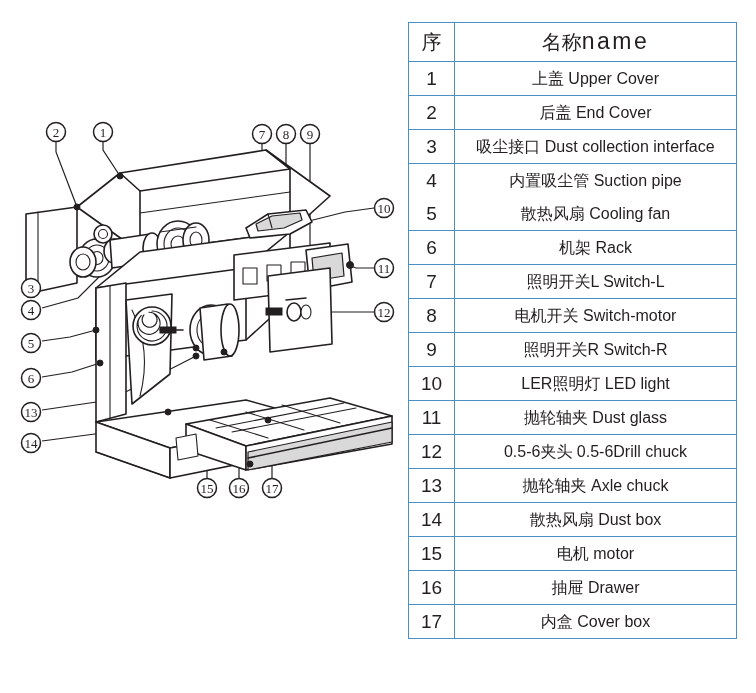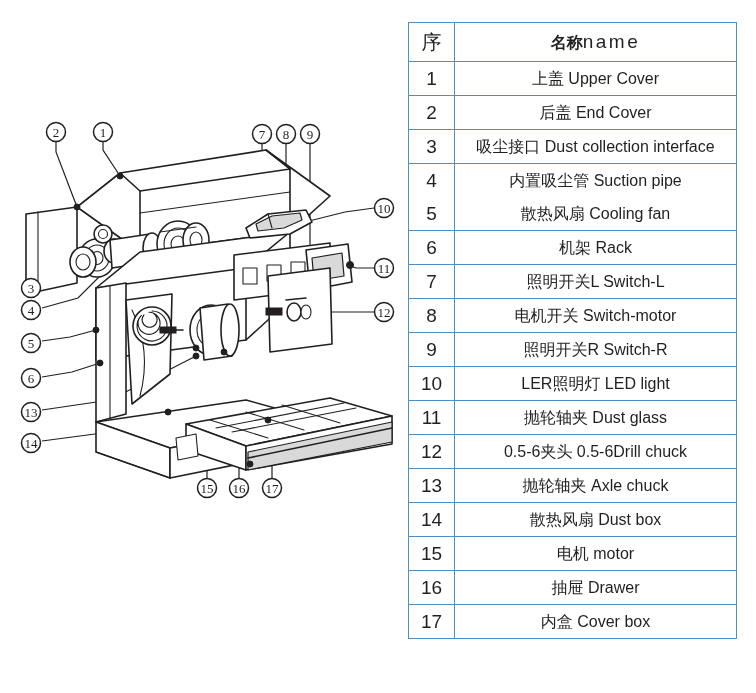--- a/index.html
+++ b/index.html
@@ -59,22 +59,22 @@
     color: #231f20;
     font-weight: normal;
   }
   table.parts thead th {
     height: 38px;
     font-size: 19px;
   }
   table.parts thead th.hdr-idx {
     font-size: 20px;
   }
-  .hdr-name-cn { font-size: 16px; font-weight: bold; }
-  .hdr-name-en { font-size: 19px; letter-spacing: 2.5px; }
+  .hdr-name-cn { font-size: 20px; }
+  .hdr-name-en { font-size: 23px; letter-spacing: 2.5px; }
 
   table.parts tbody td {
     height: 33px;
     font-size: 16px;
     line-height: 1.25;
   }
   table.parts tbody td.idx {
     font-size: 19px;
   }
   

